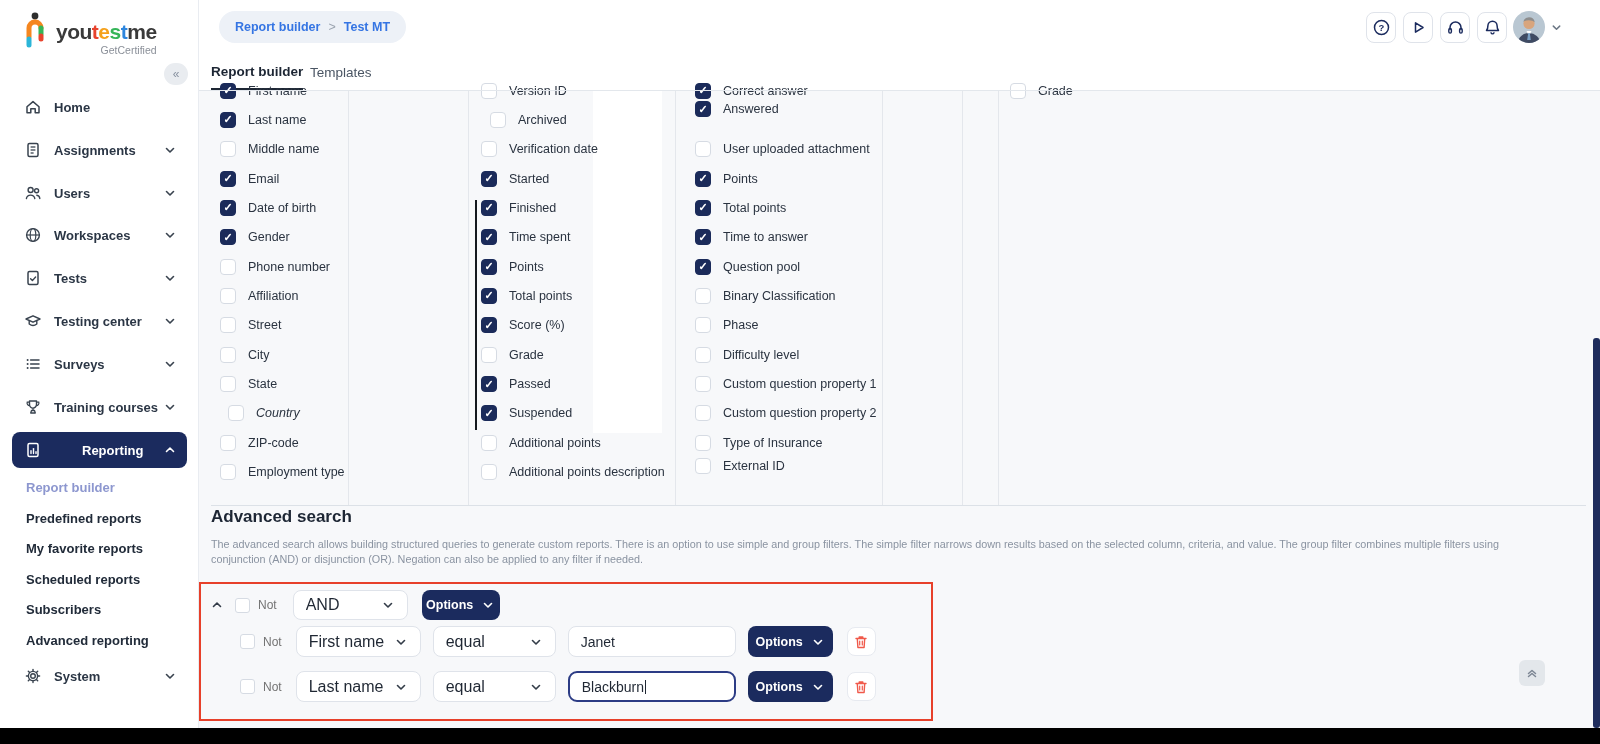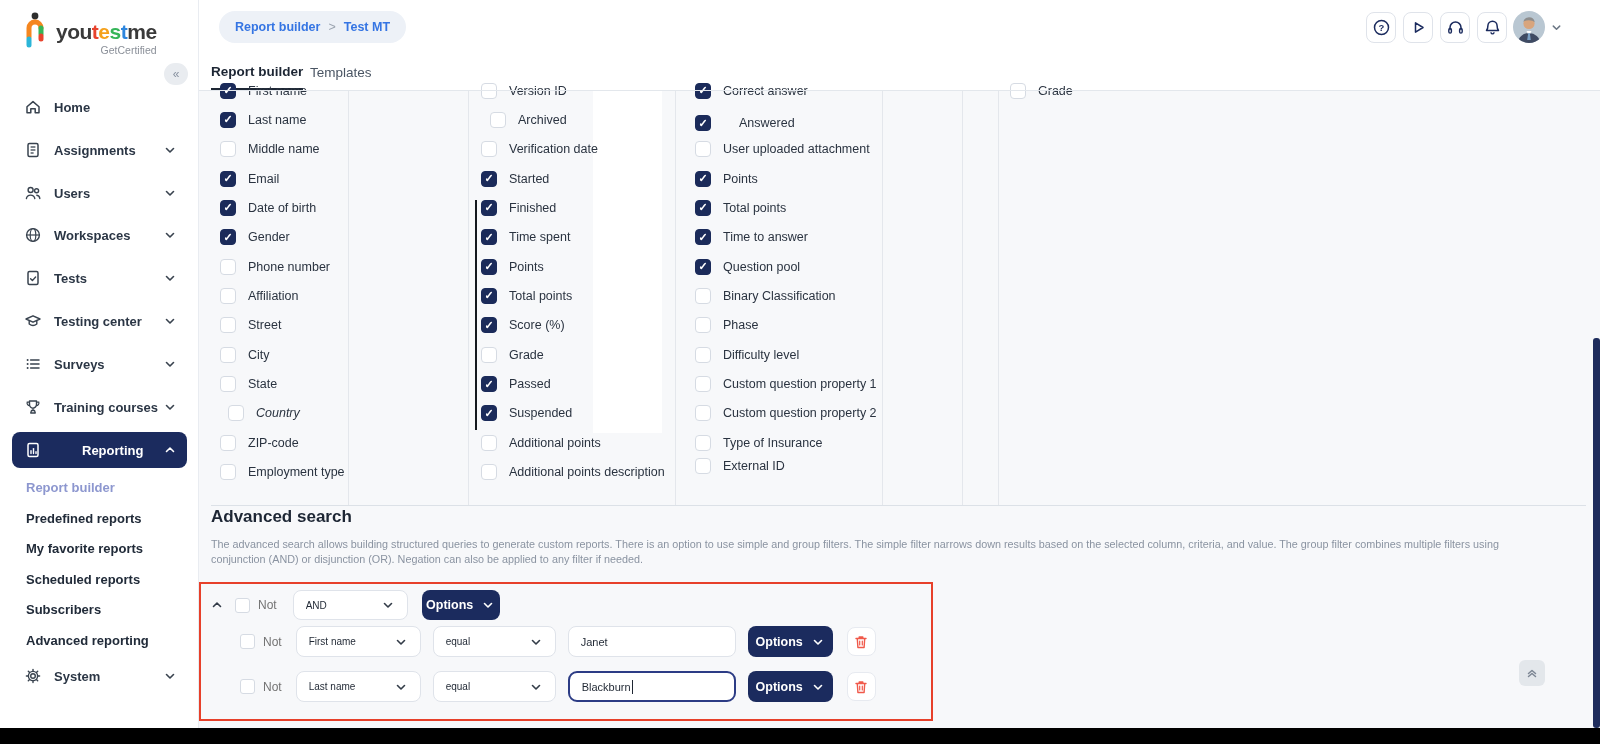--- a/index.html
+++ b/index.html
@@ -62,26 +62,26 @@
   .section-divider { position:absolute; left:211px; top:505px; width:1375px; height:1px; background:#dce1e7; }
   
   .adv-title { position:absolute; left:211px; top:507px; font-size:17px; font-weight:700; color:#1d2634; }
   .adv-desc { position:absolute; left:211px; top:537px; width:1340px; font-size:10.8px; line-height:14.5px; color:#8a93a1; }
   .filter-box { position:absolute; left:199px; top:582px; width:734px; height:139px; border:2px solid #e7402a; }
   .frow { position:absolute; display:flex; align-items:center; }
   .caret-btn { width:16px; height:16px; display:flex; align-items:center; justify-content:center; cursor:pointer; }
   .f-cb { width:15px; height:15px; border:1px solid #d6dbe3; border-radius:3px; background:#fff; flex:none; cursor:pointer; }
   .not-lbl { font-size:12px; color:#737373; margin-left:8px; }
   .select { height:31px; background:#fff; border:1px solid #dfe3ea; border-radius:8px; display:flex; align-items:center;
-    padding:0 12px; font-size:10px; color:#1f2733; cursor:pointer; }
+    padding:0 12px; font-size:16px; color:#1f2733; cursor:pointer; }
   .select .sel-val { flex:1; white-space:nowrap; overflow:hidden; }
   .opt-btn { height:31px; background:#1b2b5e; border-radius:8px; color:#fff; font-size:12.5px; font-weight:700;
     display:flex; align-items:center; justify-content:center; gap:8px; cursor:pointer; }
   .txt-input { height:31px; background:#fff; border:1px solid #dfe3ea; border-radius:8px; padding:0 12px;
-    font-size:11px; color:#1f2733; display:flex; align-items:center; }
+    font-size:14px; color:#1f2733; display:flex; align-items:center; }
   .txt-input.focused { border:2px solid #2c3c85; border-radius:9px; }
   .caret-bar { display:inline-block; width:1px; height:14px; background:#1f2733; margin-left:1px; }
   .trash-btn { width:29px; height:29px; background:#fff; border:1px solid #e7eaf0; border-radius:8px;
     display:flex; align-items:center; justify-content:center; cursor:pointer; }
   
   .scroll-top-btn { position:absolute; left:1519px; top:660px; width:26px; height:26px; background:#e3e7eb;
     border-radius:6px; display:flex; align-items:center; justify-content:center; cursor:pointer; z-index:6; }
   .page-scrollbar { position:absolute; left:1593px; top:338px; width:7px; height:390px; background:#1e2c5c;
     border-radius:3px; z-index:7; cursor:pointer; }
   .bottom-black { position:absolute; left:0; top:728px; width:1600px; height:16px; background:#000; z-index:8; }
@@ -462,21 +462,21 @@
       <span class="cb-label">Additional points</span>
     </div>
     <div class="cb-row" style="left:481px;top:464.05px;">
       <div class="cb unchecked"></div>
       <span class="cb-label">Additional points description</span>
     </div>
     <div class="cb-row" style="left:695px;top:82.5px;">
       <div class="cb checked"></div>
       <span class="cb-label">Correct answer</span>
     </div>
-    <div class="cb-row" style="left:695px;top:115px;gap:16px;">
+    <div class="cb-row" style="left:695px;top:101px;">
       <div class="cb checked"></div>
       <span class="cb-label">Answered</span>
     </div>
     <div class="cb-row" style="left:695px;top:141.2px;">
       <div class="cb unchecked"></div>
       <span class="cb-label">User uploaded attachment</span>
     </div>
     <div class="cb-row" style="left:695px;top:170.55px;">
       <div class="cb checked"></div>
       <span class="cb-label">Points</span>

